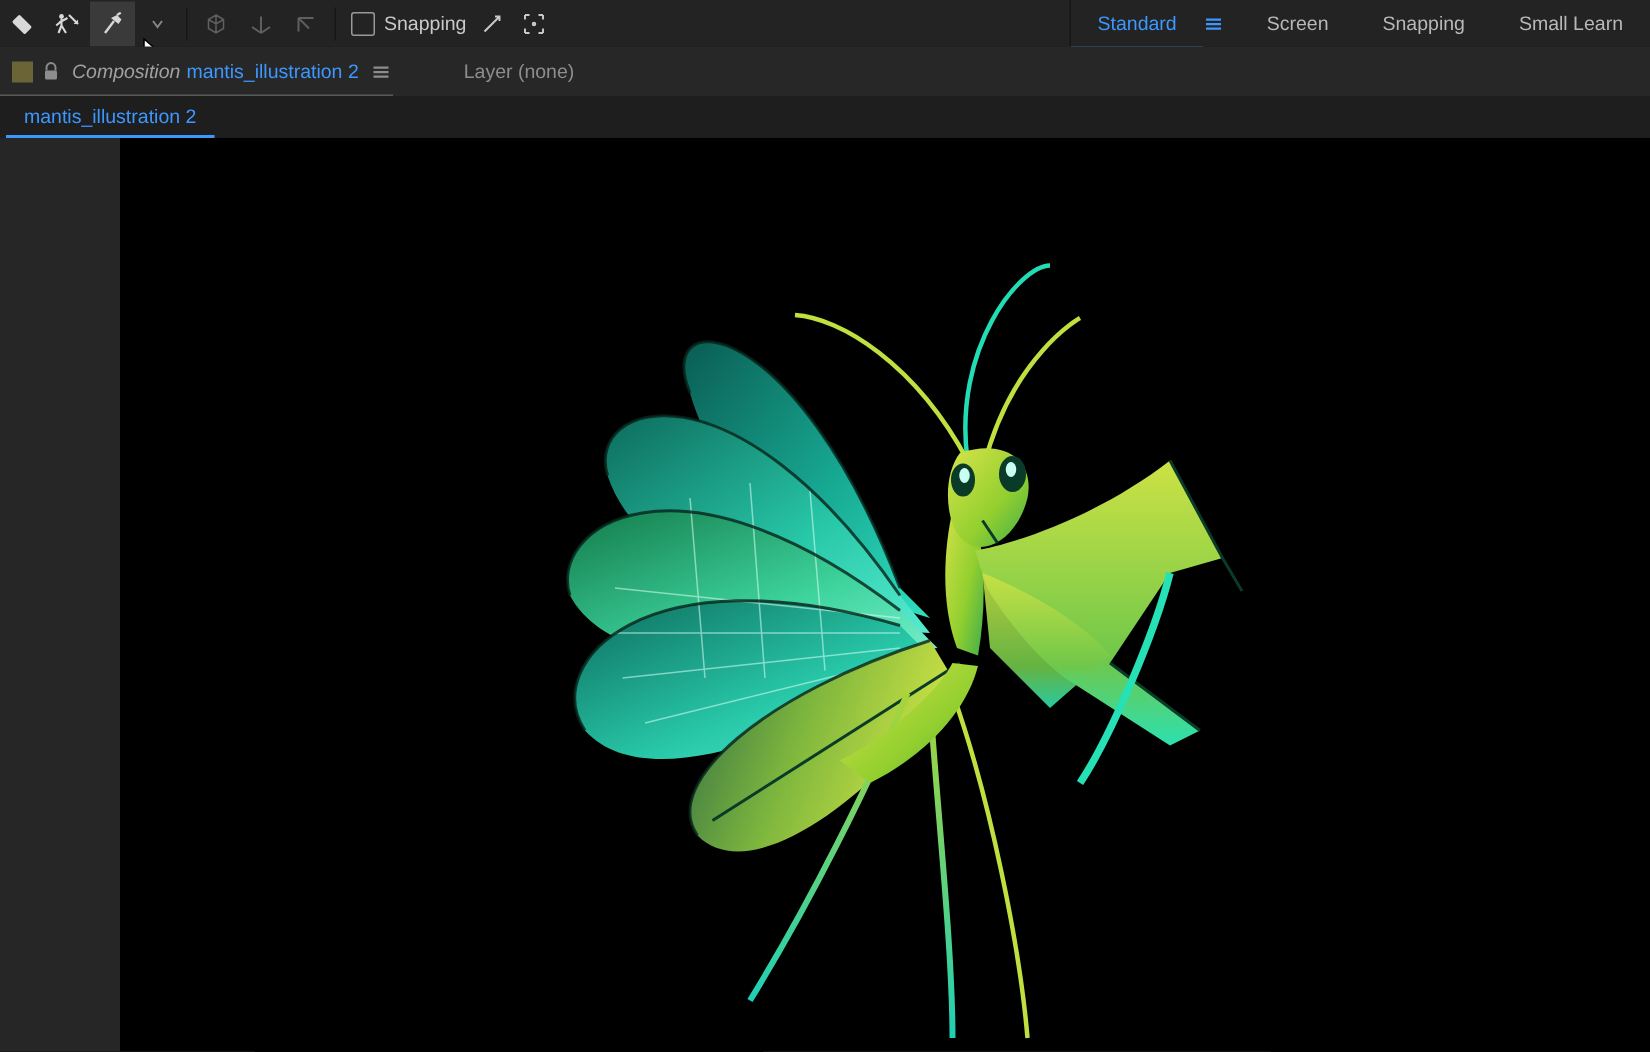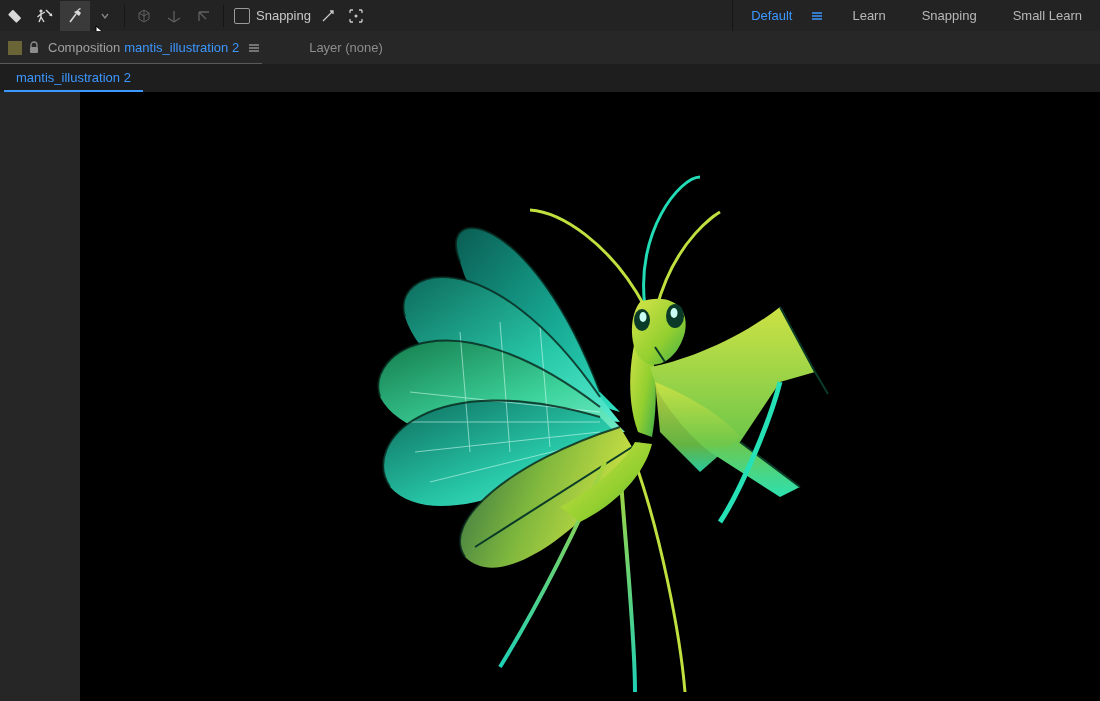--- a/index.html
+++ b/index.html
@@ -109,21 +109,21 @@
   .color-chip {
     width: 14px; height: 14px;
     background: #6b6437;
     margin: 0 6px 0 4px;
   }
   .lock-icon {
     color: #8d8d8d;
     margin-right: 8px;
     display:flex;
   }
-  .breadcrumb-text { color:#a0a0a0; margin-right:4px; }
+  .breadcrumb-text { color:#a0a0a0; margin-right:4px;font-style:italic; }
   .breadcrumb-link { color:#3c97ff; }
   .panel-menu-icon {
     margin-left: 8px;
     display:flex;
     align-items:center;
     color:#8d8d8d;
   }
   .header-underline {
     position: absolute;
     left: 0;
@@ -248,29 +248,29 @@
       <svg width="16" height="16" viewBox="0 0 16 16">
         <path d="M2 2 L5 2 M11 2 L14 2 M14 2 L14 5 M14 11 L14 14 M14 14 L11 14 M5 14 L2 14 M2 14 L2 11 M2 5 L2 2" stroke="#c9c9c9" stroke-width="1.3" fill="none"></path>
         <circle cx="8" cy="8" r="1.5" fill="#c9c9c9"></circle>
       </svg>
     </span>
   </div>
 
   <div class="workspaces">
     <div class="ws-sep"></div>
     <div class="ws-item default">
-      <span>Default</span>
+      <span>Standard</span>
     </div>
     <div class="ws-menu-icon">
       <svg width="14" height="14" viewBox="0 0 14 14">
         <path d="M2 4 L12 4 M2 7 L12 7 M2 10 L12 10" stroke="#3c97ff" stroke-width="1.5"></path>
       </svg>
     </div>
     <div class="ws-item">
-      <span>Learn</span>
+      <span>Screen</span>
     </div>
     <div class="ws-item">
       <span>Snapping</span>
     </div>
     <div class="ws-item">
       <span>Small Learn</span>
     </div>
   </div>
 </div>
 

